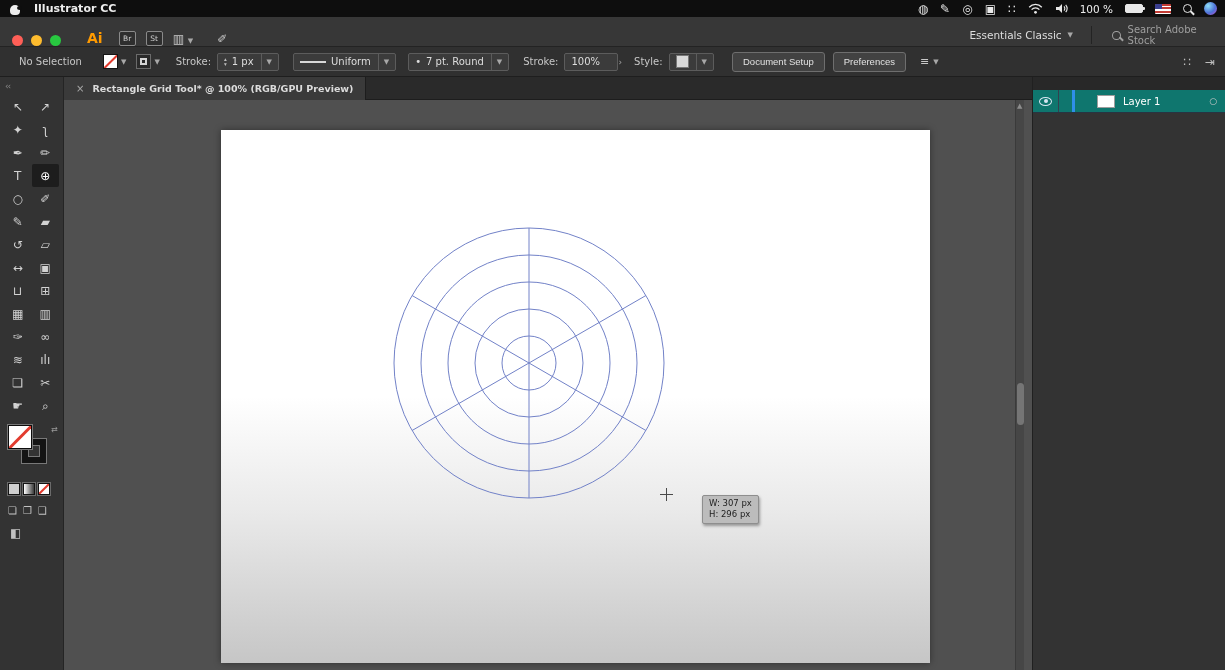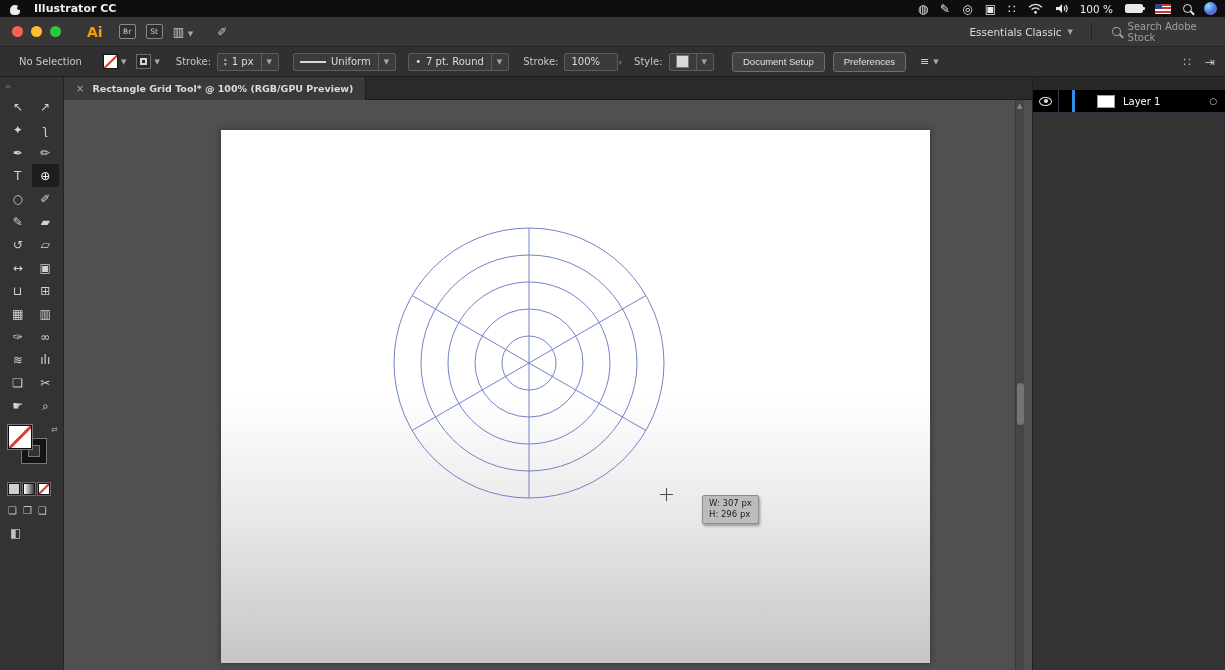--- a/index.html
+++ b/index.html
@@ -19,21 +19,21 @@
   .mb-glyph{font-size:12px;color:#eaeaea;line-height:1}
   .mag{display:inline-block;width:9px;height:9px;border:1.5px solid #e8e8e8;border-radius:50%;position:relative}
   .mag::after{content:"";position:absolute;width:5px;height:1.5px;background:#e8e8e8;transform:rotate(45deg);right:-4px;bottom:-1px}
   .siri{width:13px;height:13px;border-radius:50%;background:radial-gradient(circle at 32% 30%,#8fe0f7,#4d72d8 55%,#c44fd0)}
   .batt-body{display:inline-block;width:18px;height:9px;border:1px solid #e8e8e8;border-radius:2px;position:relative;background:#e8e8e8}
   .batt-body::after{content:"";position:absolute;right:-3px;top:2px;width:2px;height:3px;background:#e8e8e8;border-radius:0 1px 1px 0}
   .flag{display:inline-block;width:16px;height:10px;background:repeating-linear-gradient(#c43c35 0 2px,#fff 2px 3.5px);position:relative;border-radius:1px;overflow:hidden}
   .flag::after{content:"";position:absolute;left:0;top:0;width:7px;height:5px;background:#3a3f8f}
 
   
-  #titlebar{position:absolute;left:0;top:17px;width:1225px;height:30px;background:#373737;border-bottom:1px solid #232323;display:flex;align-items:center}
+  #titlebar{position:absolute;left:0;top:17px;width:1225px;height:30px;background:#373737;border-bottom:1px solid #232323;display:flex;align-items:flex-end}
   .tl{width:11px;height:11px;border-radius:50%;margin-right:8px}
   .tl.red{background:#ff5f57;margin-left:12px}.tl.yellow{background:#febc2e}.tl.green{background:#28c840}
   .ai-logo{color:#ff9a00;font-weight:bold;font-size:14px;margin:0 16px 0 18px}
   .tb-badge{width:17px;height:15px;border:1px solid #8a8a8a;border-radius:2px;color:#cfcfcf;font-size:7.5px;display:flex;align-items:center;justify-content:center;margin-right:10px;background:#2e2e2e}
   .tb-icon{color:#c9c9c9;font-size:12px;margin-right:6px}
   .chev{font-size:7px;color:#a8a8a8}
   #titlebar .right{margin-left:auto;display:flex;align-items:center;gap:8px}
   .workspace{color:#dedede;font-size:10.5px;display:flex;align-items:center;gap:6px;padding-right:10px}
   .tb-sep{width:1px;height:18px;background:#232323}
   .search-box{display:flex;align-items:center;gap:7px;color:#9f9f9f;font-size:10px;padding:0 4px 0 12px;width:125px}
@@ -90,21 +90,21 @@
   .measure-tip{position:absolute;left:638px;top:395px;background:#bcbcbc;border:1px solid #8e8e8e;border-radius:2px;padding:2px 6px;font-size:8.5px;line-height:1.35;color:#222;box-shadow:1px 2px 3px rgba(0,0,0,.35);white-space:nowrap}
   .vscroll{position:absolute;right:8px;top:0;width:9px;height:570px;background:#464646;border-left:1px solid #3a3a3a}
   .vscroll .up{position:absolute;top:2px;left:1px;color:#8d8d8d;font-size:7px}
   .vscroll .thumb{position:absolute;left:1px;top:283px;width:7px;height:42px;background:#757575;border-radius:4px}
 
   
   #layers-panel{position:absolute;left:1032px;top:77px;width:193px;height:593px;background:#333333;border-left:1px solid #202020}
   .lp-topgap{height:13px;background:#282828}
   .lp-header{height:21px;background:#2b2b2b;border-bottom:1px solid #1f1f1f;display:flex;align-items:flex-end}
   .lp-tab{height:21px;line-height:21px;background:#3c3c3c;color:#ececec;font-size:10px;font-weight:bold;padding:0 12px}
-  .layer-row{height:23px;background:#000000;display:flex;align-items:center;border-bottom:1px solid #283442}
+  .layer-row{height:23px;background:#0f766e;display:flex;align-items:center;border-bottom:1px solid #283442}
   .eye-cell{width:26px;height:100%;display:flex;align-items:center;justify-content:center;border-right:1px solid #33414f}
   .eye{width:13px;height:9px;border:1px solid #d9e6f2;border-radius:50%;position:relative}
   .eye::after{content:"";position:absolute;left:50%;top:50%;width:4px;height:4px;margin:-2px 0 0 -2px;border-radius:50%;background:#d9e6f2}
   .layer-accent{width:3px;height:100%;background:#2f8fe8;margin-left:13px}
   .layer-thumb{width:18px;height:13px;background:#ffffff;border:1px solid #9d9d9d;margin-left:22px}
   .layer-name{color:#ffffff;font-size:10px;margin-left:8px}
   .layer-target{margin-left:auto;margin-right:8px;color:#c9c9c9;font-size:9px}
 </style>
 </head>
 <body>

